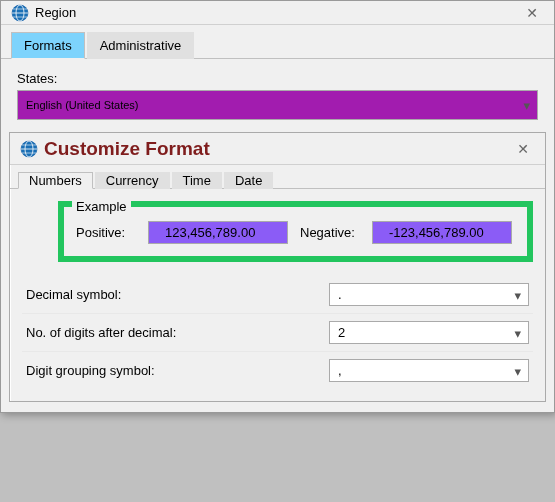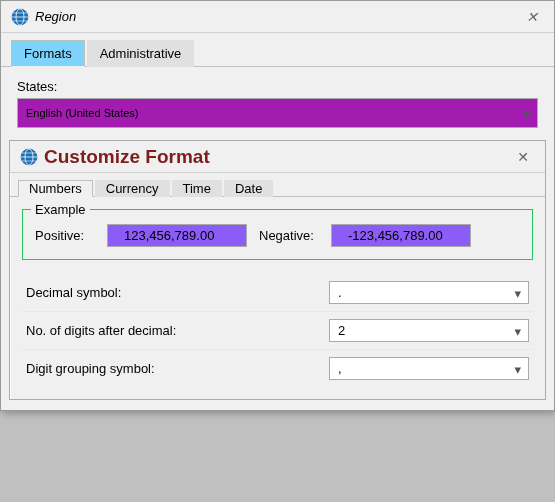--- a/index.html
+++ b/index.html
@@ -20,22 +20,21 @@
       border: 1px solid #999;
       box-shadow: 2px 2px 8px rgba(0,0,0,0.3);
     }
 
     .title-bar {
       background: #f0f0f0;
       border-bottom: 1px solid #d0d0d0;
       display: flex;
       align-items: center;
       padding: 6px 10px;
-      height: 32px;
-      font-style: italic;
+      height: 24px;
     }
 
     .title-bar-icon {
       width: 18px;
       height: 18px;
       margin-right: 6px;
       flex-shrink: 0;
     }
 
     .title-bar-text {
@@ -183,24 +182,25 @@
       border: 1px solid #c0c0c0;
       border-bottom: 1px solid #f0f0f0;
       z-index: 1;
     }
 
     .inner-content {
       padding: 12px;
     }
 
     .example-group {
-      border: 1px solid #22c55e;
+      border: 6px solid #22c55e;
       padding: 10px 12px 12px;
       margin-bottom: 14px;
       position: relative;
+      margin-left: 36px;
     }
 
     .example-legend {
       position: absolute;
       top: -8px;
       left: 8px;
       background: #f0f0f0;
       padding: 0 4px;
       font-size: 13px;
       color: #000;

